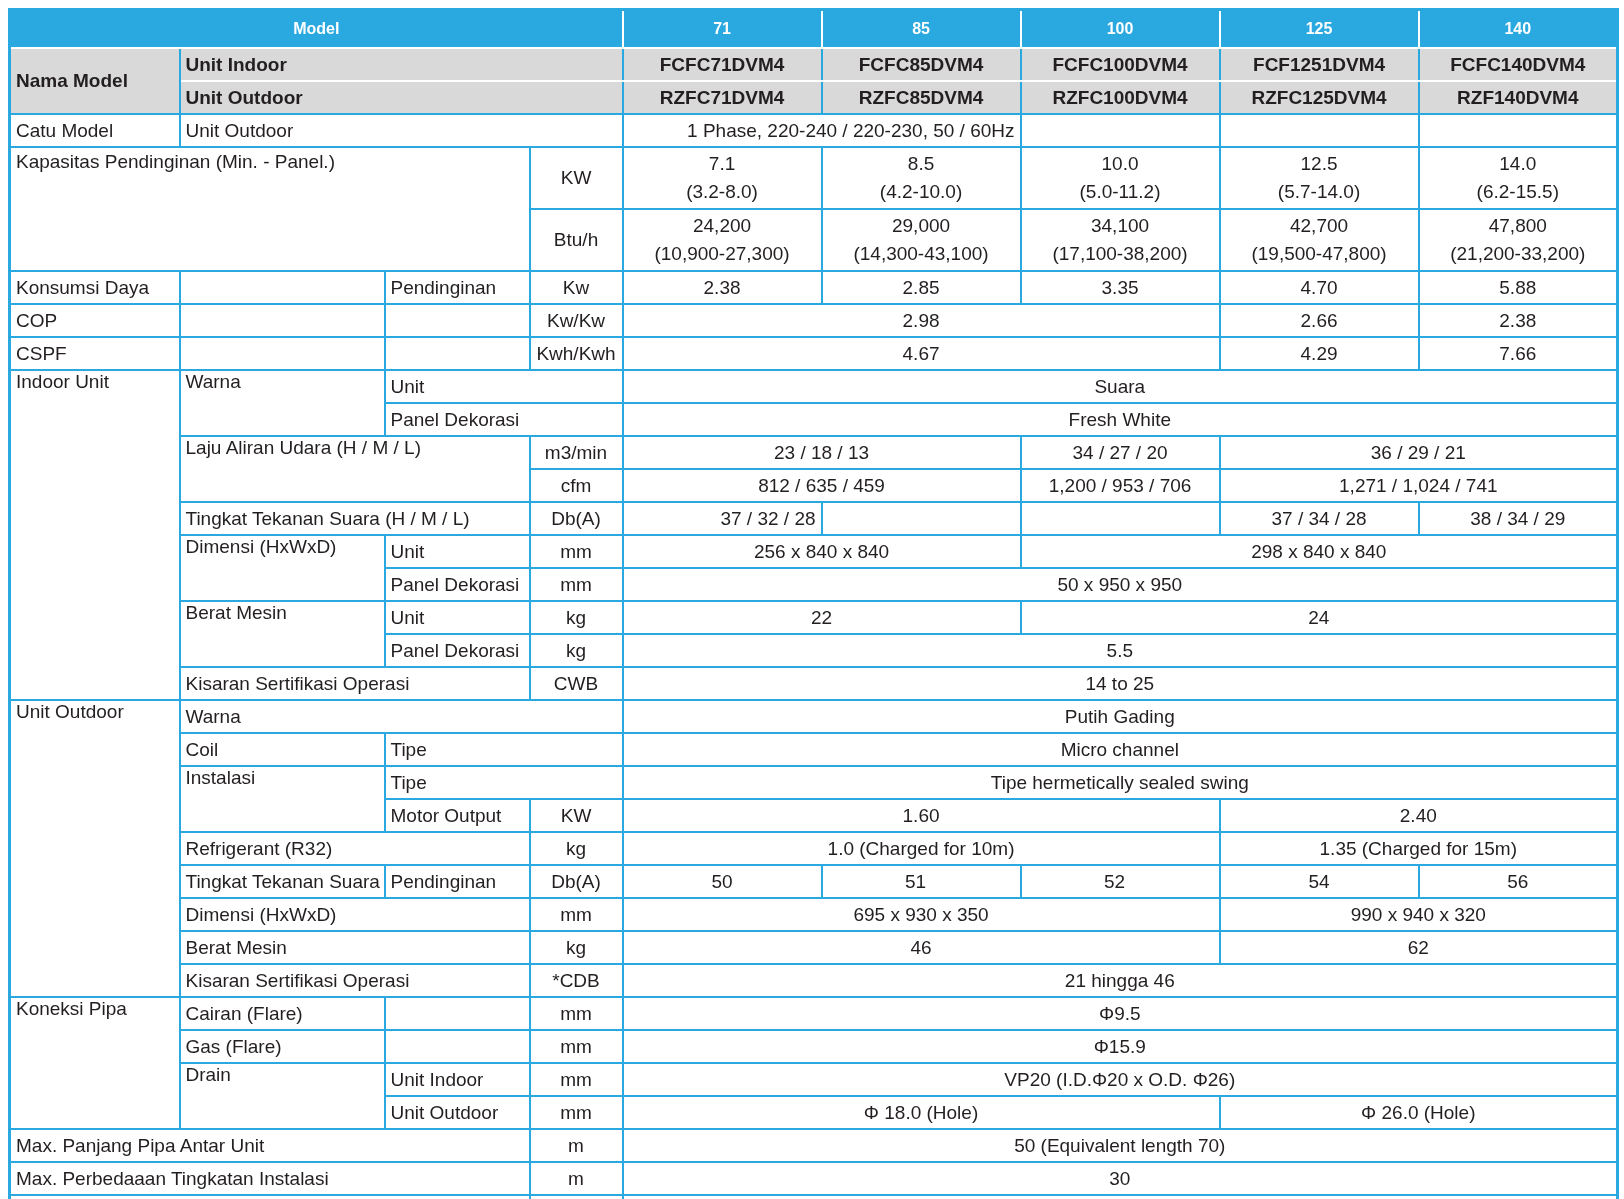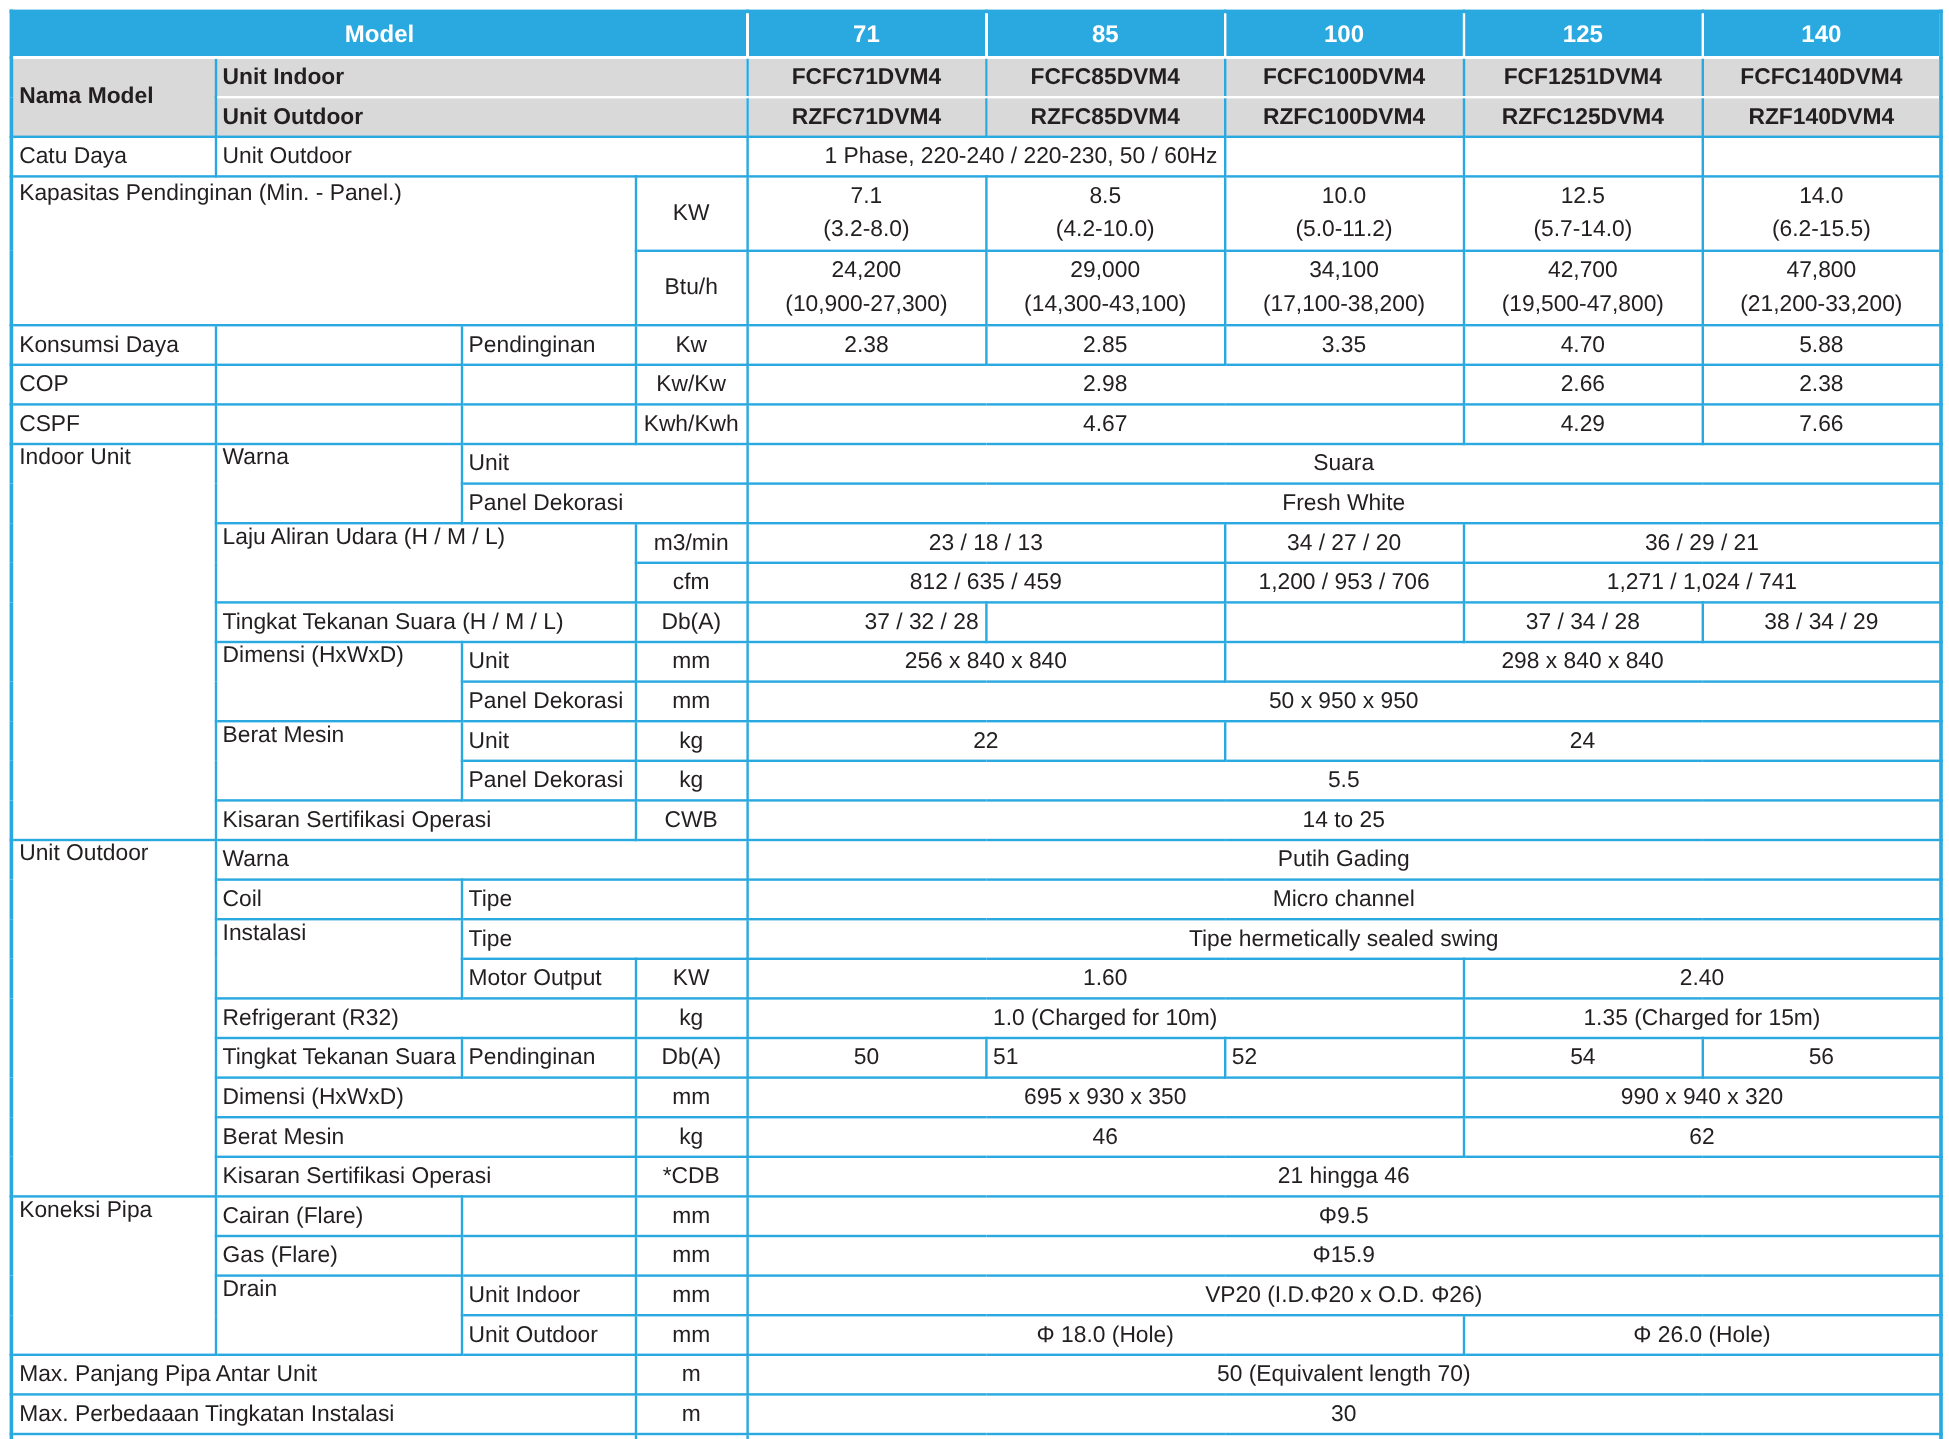--- a/index.html
+++ b/index.html
@@ -25,31 +25,31 @@
     text-align:center;
     vertical-align:middle;
     overflow:hidden;
     white-space:nowrap;
     color:var(--txt);
   }
   th.hd{
     background:var(--cyan);
     color:#fff;
     font-weight:bold;
-    font-size:20px;
+    font-size:16px;
     border-left:2px solid #be185d;
     border-right:2px solid #fff;
     border-bottom:2px solid #fff;
     height:36px;
   }
   .gray{background:var(--gray);font-weight:bold;}
   .bb-white{border-bottom:2px solid #fff;}
   .lbl{text-align:left;}
   .al{text-align:right;}
-  .ar{text-align:left;padding-right:16px;}
+  .ar{text-align:center;padding-right:16px;}
   .top{vertical-align:top;}
   tr.h-cap td{height:60px;line-height:28px;}
 </style>
 </head>
 <body>
 
 <table class="spec">
   <colgroup>
     <col style="width:170px">
       <col style="width:205px">
@@ -85,21 +85,21 @@
   <tr>
     <td class="gray lbl" colspan="3">Unit Outdoor</td>
     <td class="gray">RZFC71DVM4</td>
     <td class="gray">RZFC85DVM4</td>
     <td class="gray">RZFC100DVM4</td>
     <td class="gray">RZFC125DVM4</td>
     <td class="gray">RZF140DVM4</td>
   </tr>
 
   <tr>
-    <td class="lbl">Catu Daya</td>
+    <td class="lbl">Catu Model</td>
     <td class="lbl" colspan="3">Unit Outdoor</td>
     <td class="al" colspan="2">1 Phase, 220-240 / 220-230, 50 / 60Hz</td>
     <td></td>
     <td></td>
     <td></td>
   </tr>
 
   <tr class="h-cap">
     <td class="lbl top" colspan="3" rowspan="2">Kapasitas Pendinginan (Min. - Panel.)</td>
     <td>KW</td>

